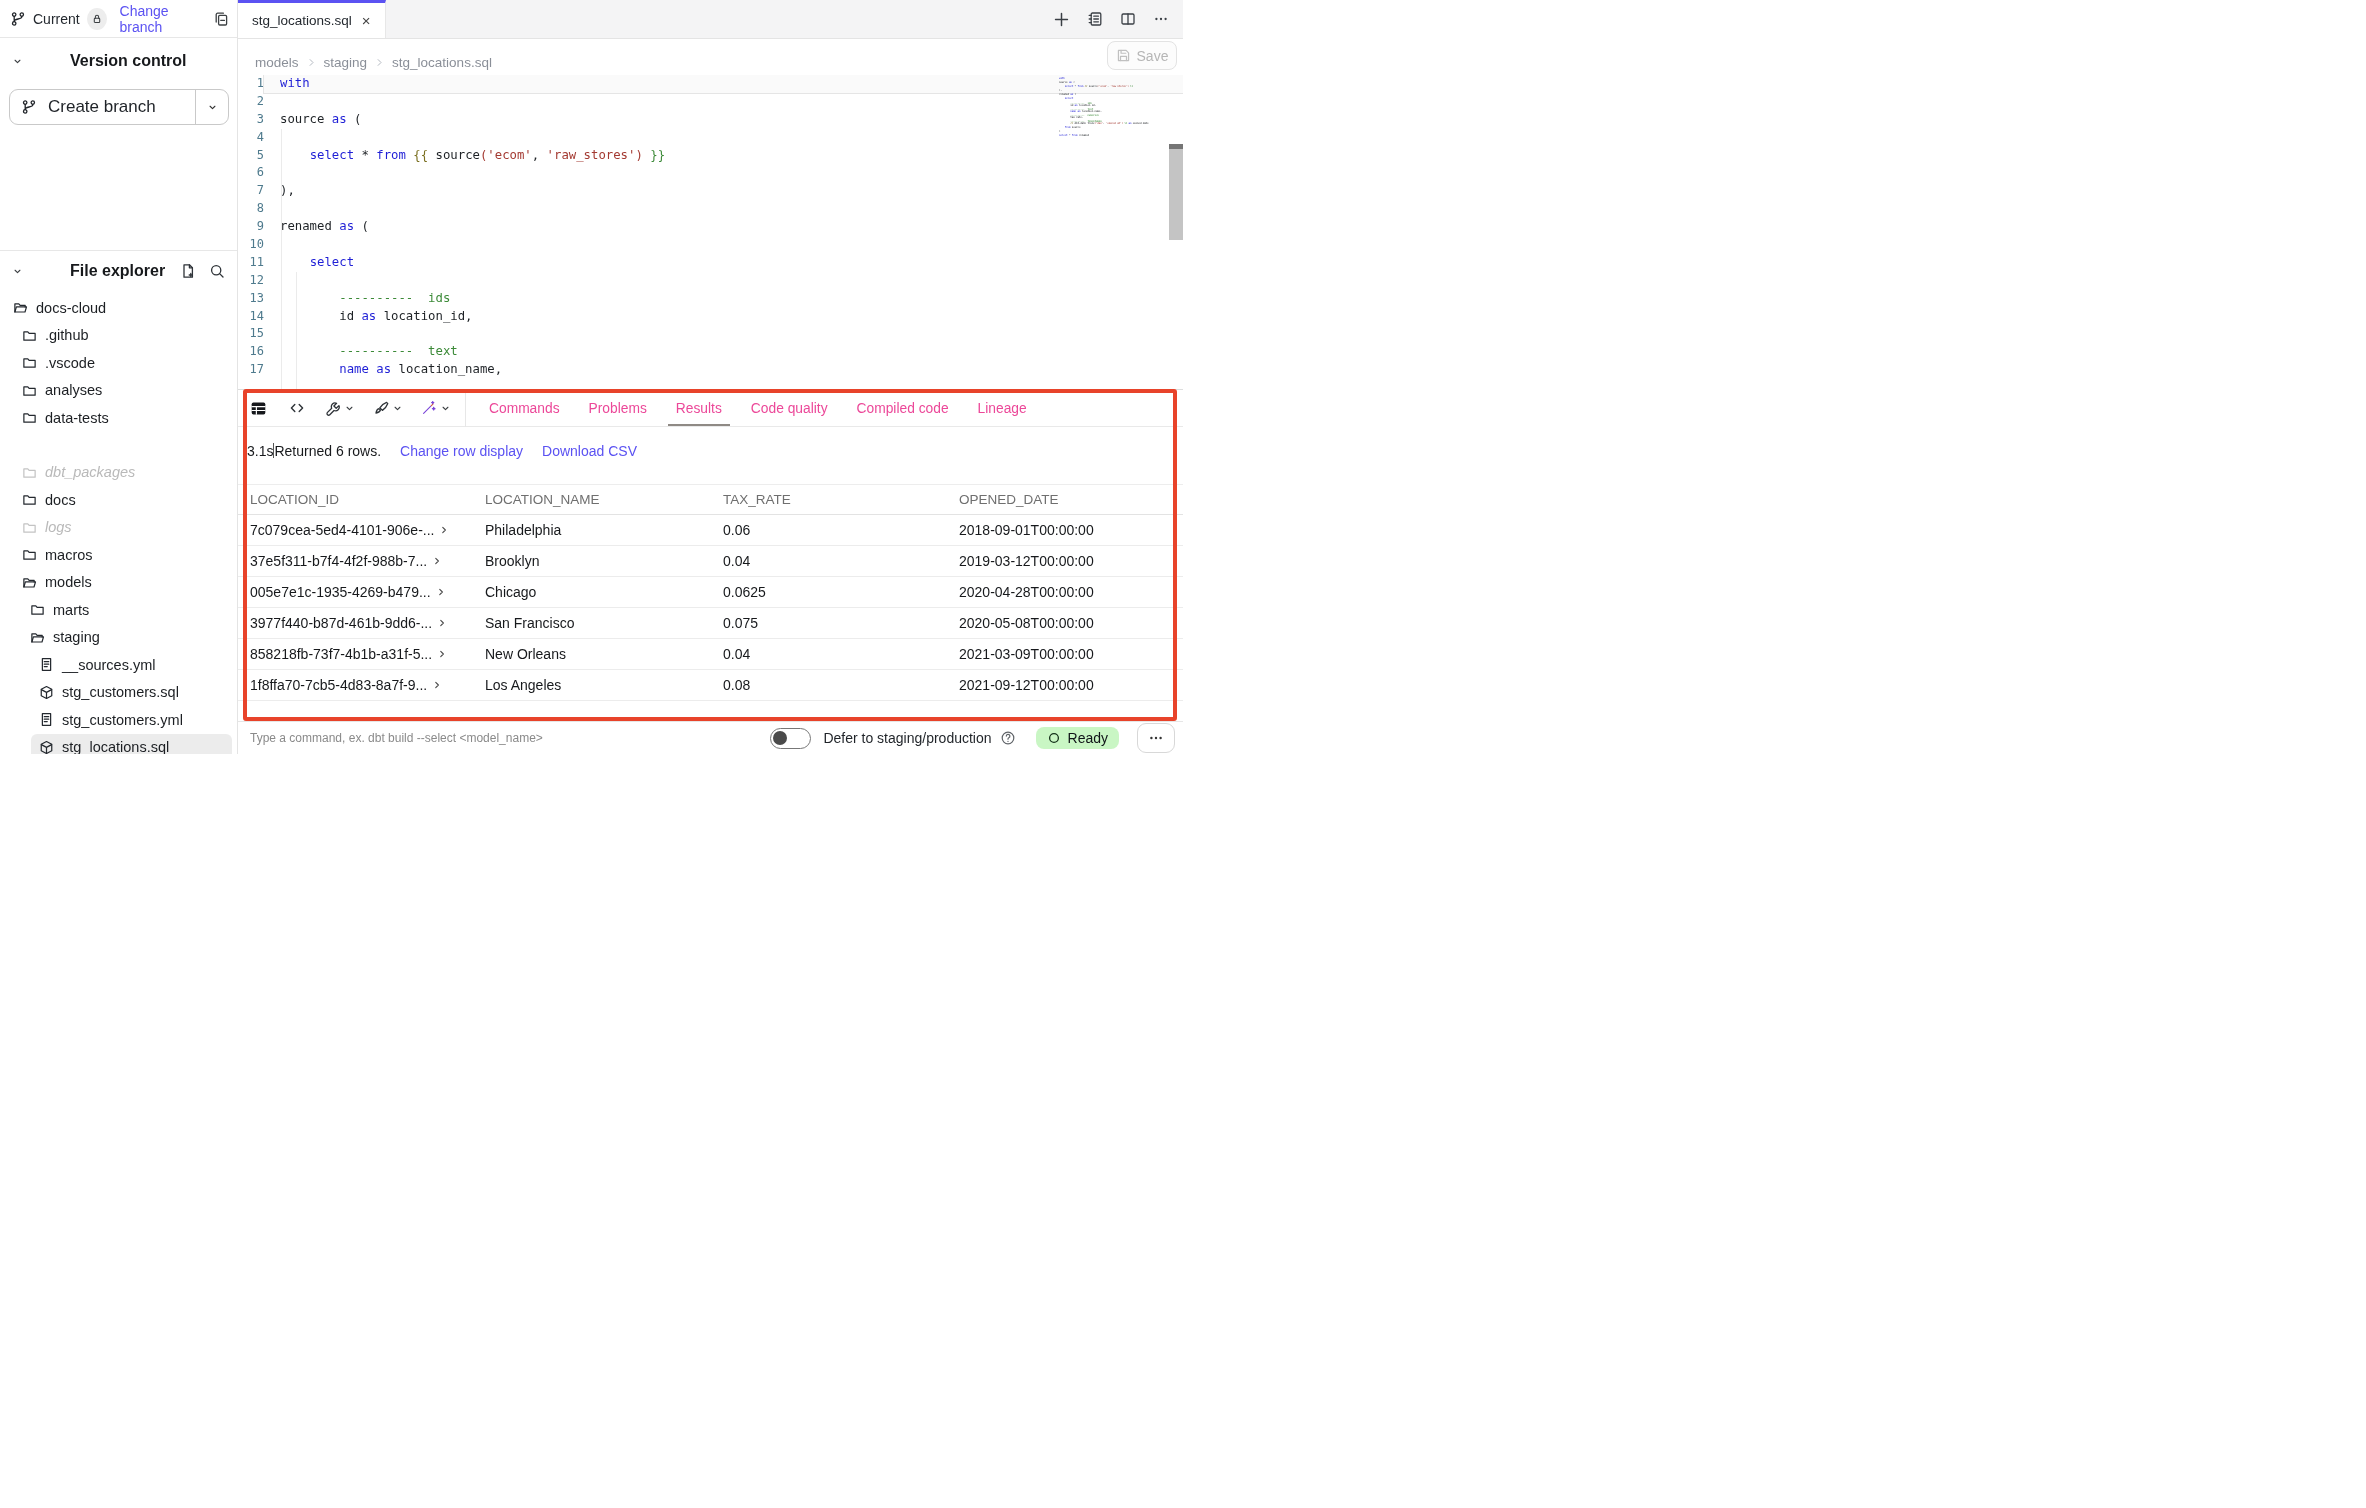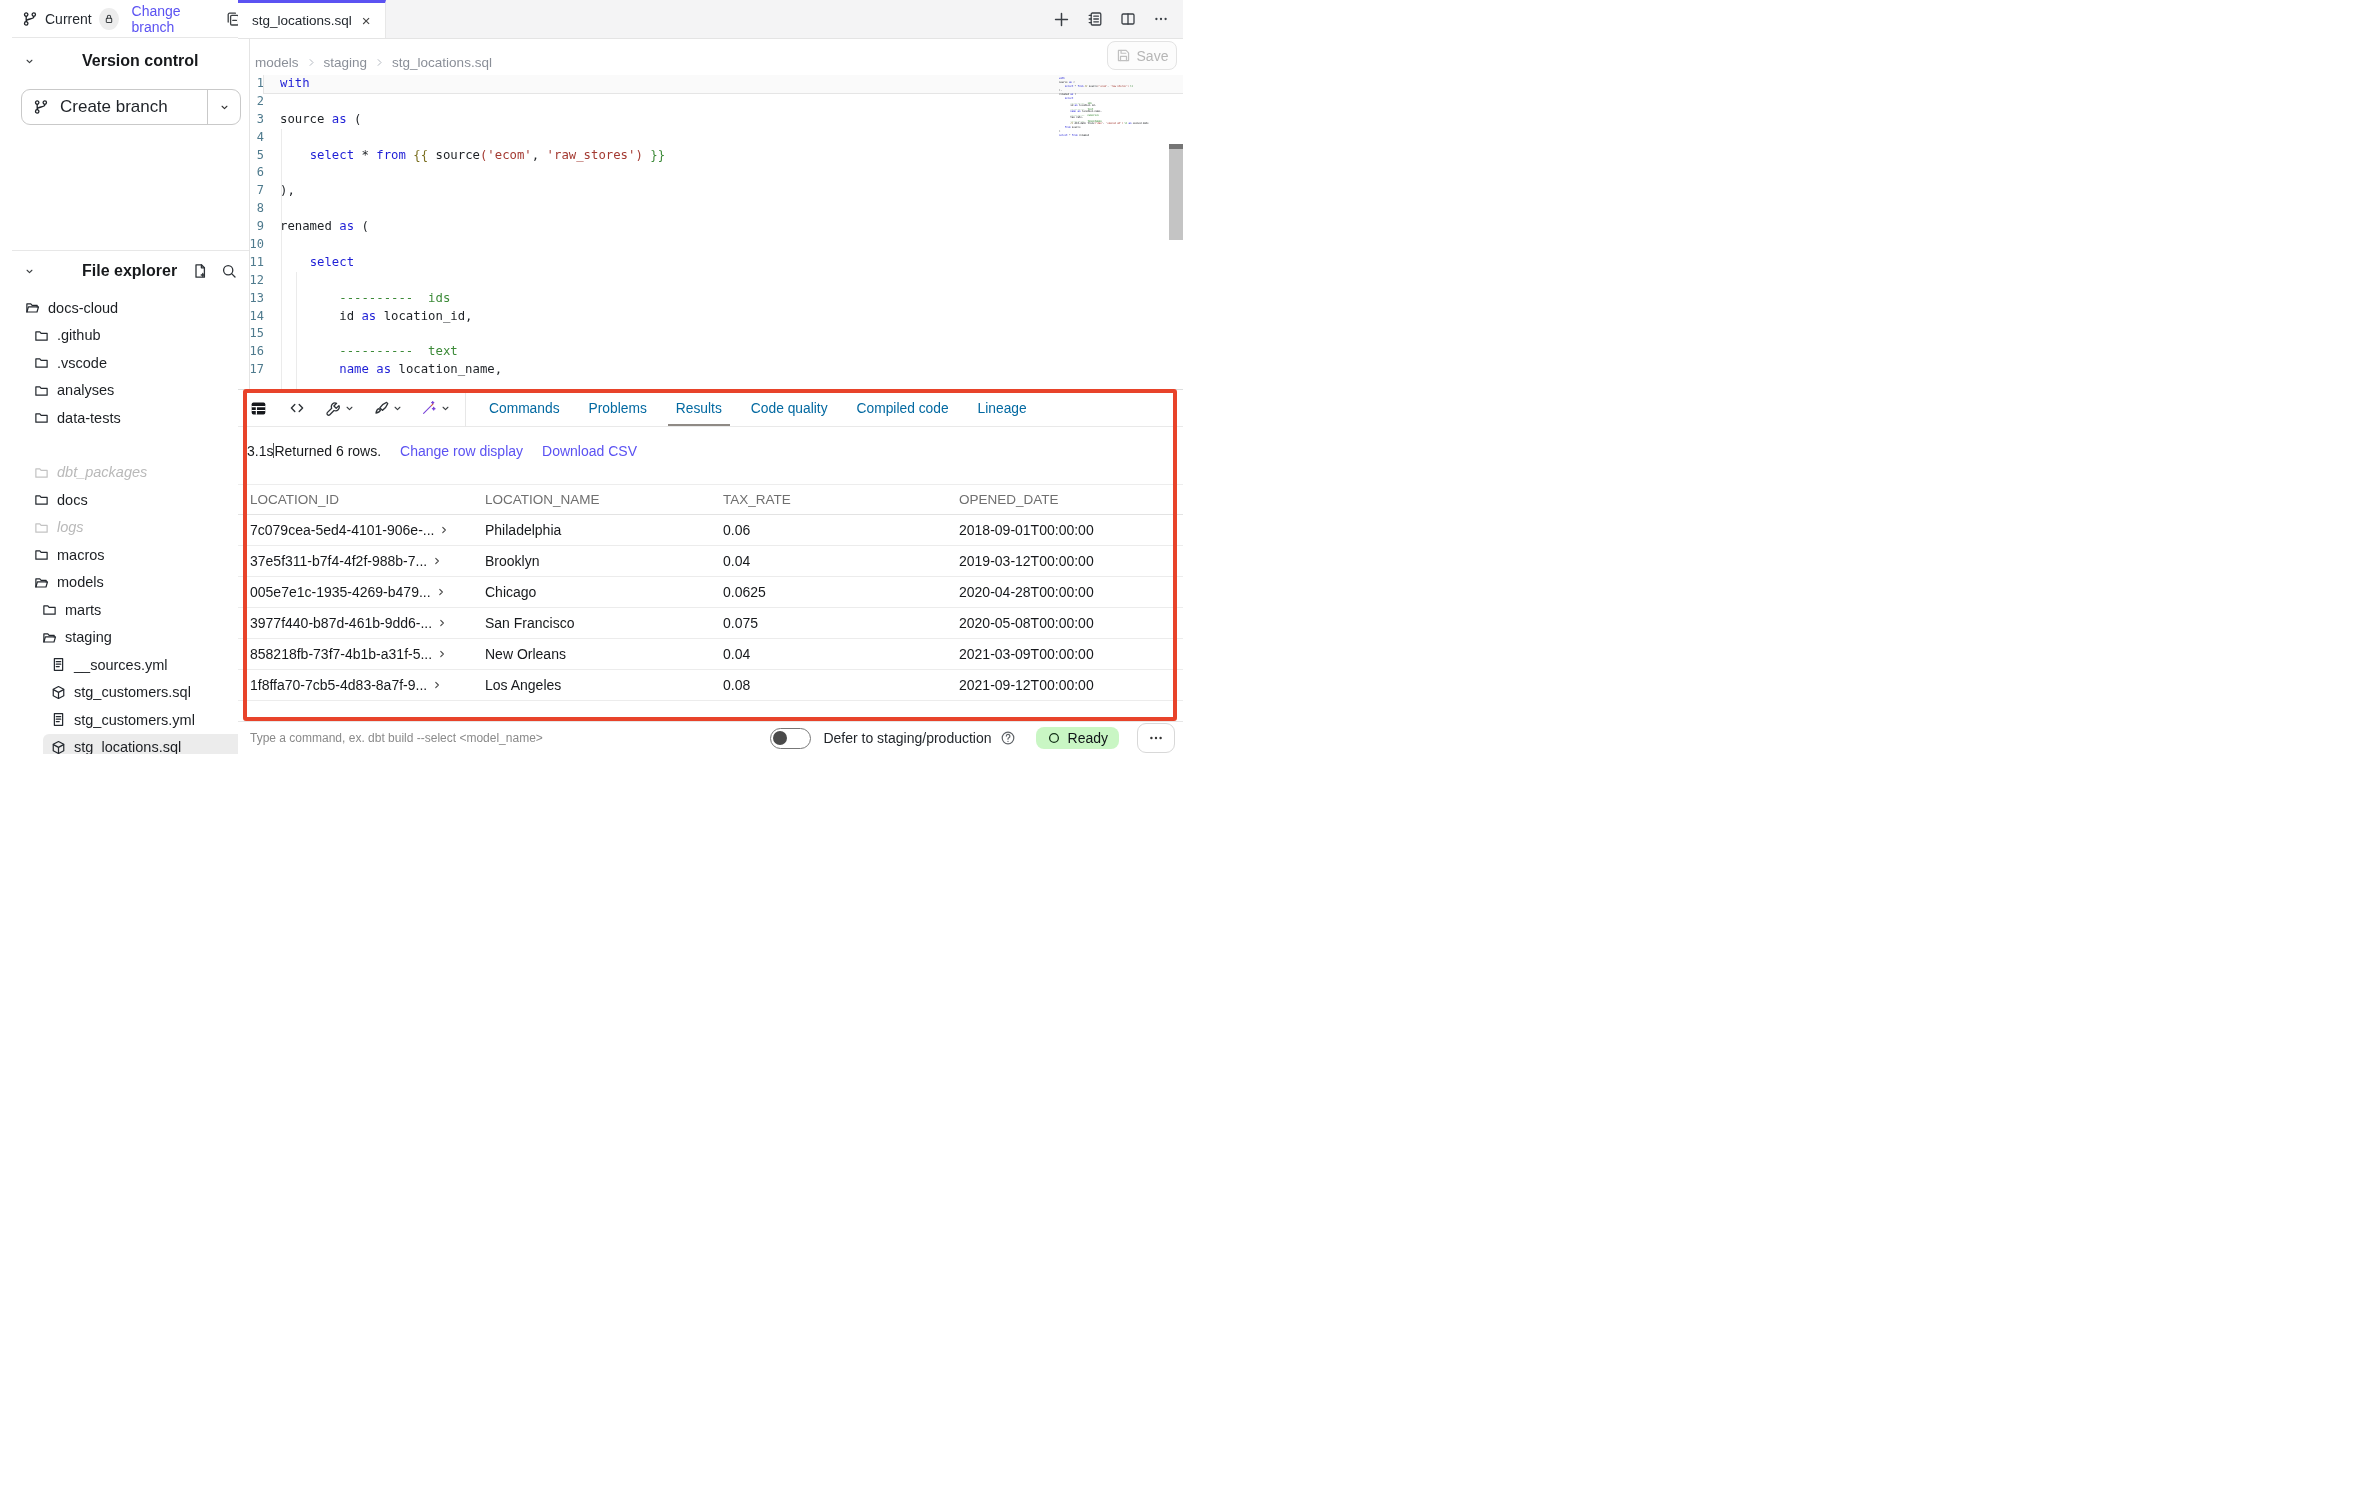--- a/index.html
+++ b/index.html
@@ -2,21 +2,21 @@
 <html style="--accent: #5b52f2; --annotation: #e8432a; --ready: #c9f6c4;"><head>
 <meta charset="utf-8">
 <style>
   html,body{margin:0;padding:0;background:#fff;}
   .app{position:relative;width:1183px;height:754px;background:#fff;overflow:hidden;
        font-family:"Liberation Sans",sans-serif;color:#1f2328;font-size:14px;}
   svg{display:block;}
   .ic{flex:0 0 auto;}
 
   
-  .sidebar{position:absolute;left:12px;top:0;width:238px;height:754px;background:#fff;
+  .sidebar{position:absolute;left:0;top:0;width:238px;height:754px;background:#fff;
            border-right:1px solid #e4e4e4;box-sizing:border-box;}
   .sidebar-top{height:38px;border-bottom:1px solid #e7e7e7;display:flex;align-items:center;
                padding:0 8px 0 10px;gap:7px;box-sizing:border-box;}
   .sb-current{font-size:14px;color:#24292f;}
   .lock-badge{width:22px;height:22px;border-radius:50%;background:#ededed;display:flex;
               align-items:center;justify-content:center;color:#3c4043;}
   .change-branch{color:var(--accent,#5b52f2);font-size:14px;font-weight:500;margin-left:6px;cursor:pointer;}
   .copy-btn{margin-left:auto;color:#3c4043;}
   .section-header{display:flex;align-items:center;gap:7px;padding:14px 10px 6px 12px;}
   .section-title{font-weight:bold;font-size:16px;color:#17191c;margin-left:40px;}
@@ -74,21 +74,21 @@
 
   
   .panel{position:absolute;left:0;top:389px;width:100%;height:332px;background:#fff;
          border-top:1px solid #ddd;box-sizing:border-box;}
   .panel-header{height:37px;border-bottom:1px solid #e9e9e9;display:flex;align-items:center;
                 padding-left:12px;box-sizing:border-box;}
   .ph-icons{display:flex;align-items:center;gap:10px;color:#2e3338;}
   .ph-group{display:flex;align-items:center;gap:3px;cursor:pointer;}
   .ph-sep{width:1px;height:37px;background:#e7e7e7;margin-left:14px;}
   .panel-tabs{display:flex;align-items:center;gap:29px;margin-left:23px;height:100%;}
-  .ptab{position:relative;font-size:13.8px;color:#0369a1;height:100%;display:flex;align-items:center;cursor:pointer;}
+  .ptab{position:relative;font-size:13.8px;color:#ec4899;height:100%;display:flex;align-items:center;cursor:pointer;}
   .ptab.active::after{content:"";position:absolute;left:-8px;right:-8px;bottom:0;height:2.5px;background:#8f8a85;}
   .meta-row{height:35px;display:flex;align-items:center;padding:6px 13px 0 9px;box-sizing:content-box;}
   .meta-left{display:flex;align-items:center;font-size:14px;color:#17191c;}
   .meta-sep{width:1px;height:15px;background:#555;}
   .link{color:var(--accent,#5b52f2);font-size:14px;font-weight:500;cursor:pointer;}
   .meta-row .link{margin-left:19px;}
   .dl{margin-left:auto;}
   .results-table{margin-top:16px;}
   .trow{display:grid;grid-template-columns:235px 238px 236px 1fr;align-items:center;}
   .thead{height:29px;border-top:1px solid #ededed;border-bottom:1px solid #e3e3e3;

